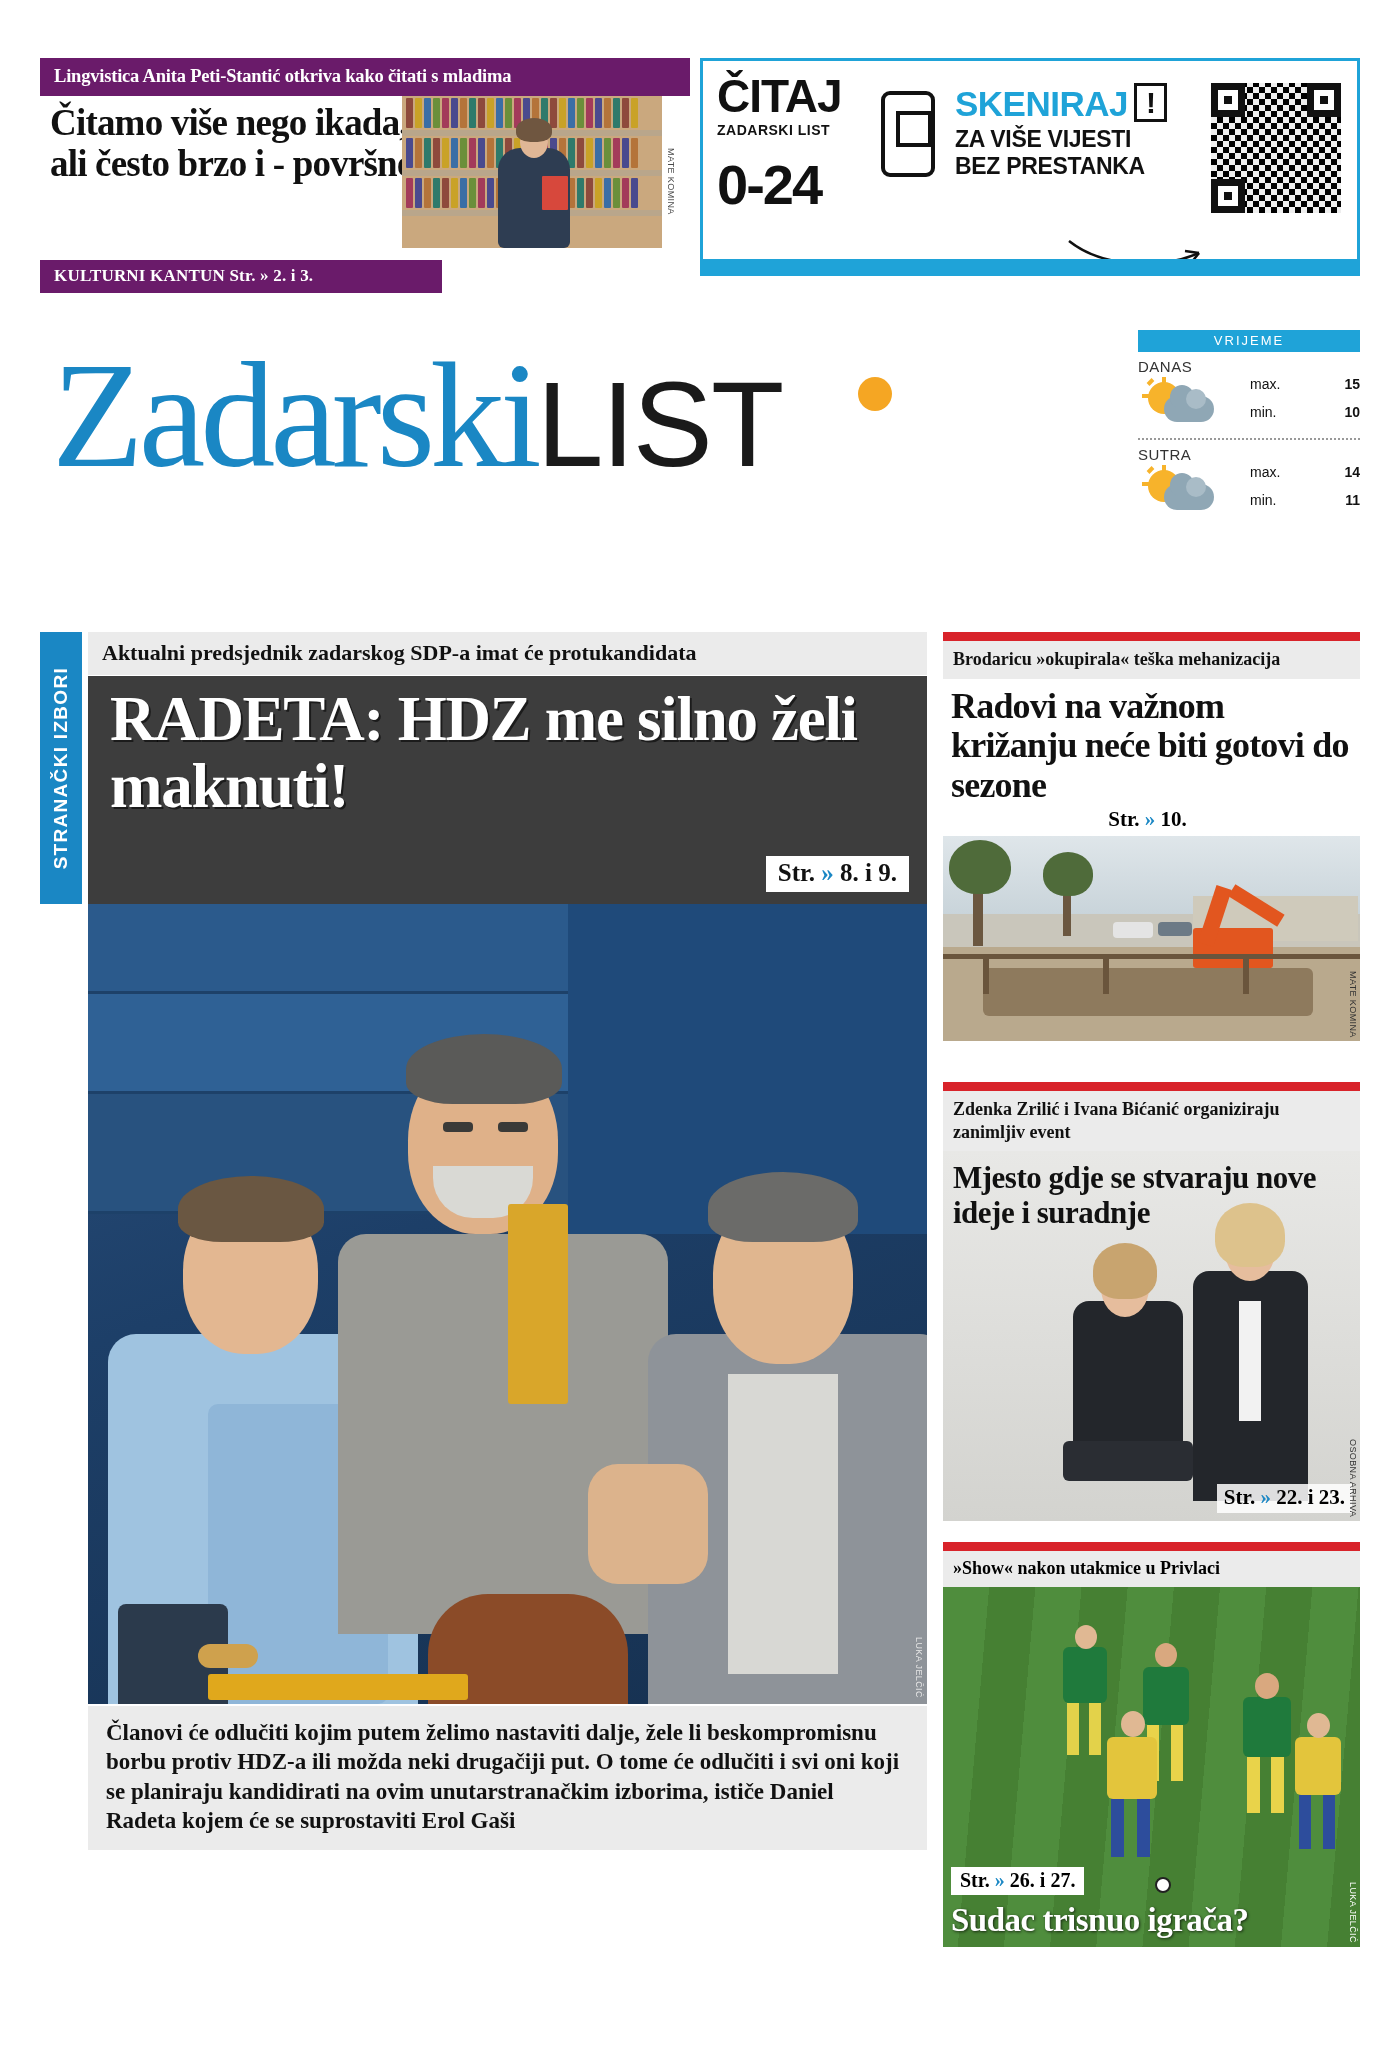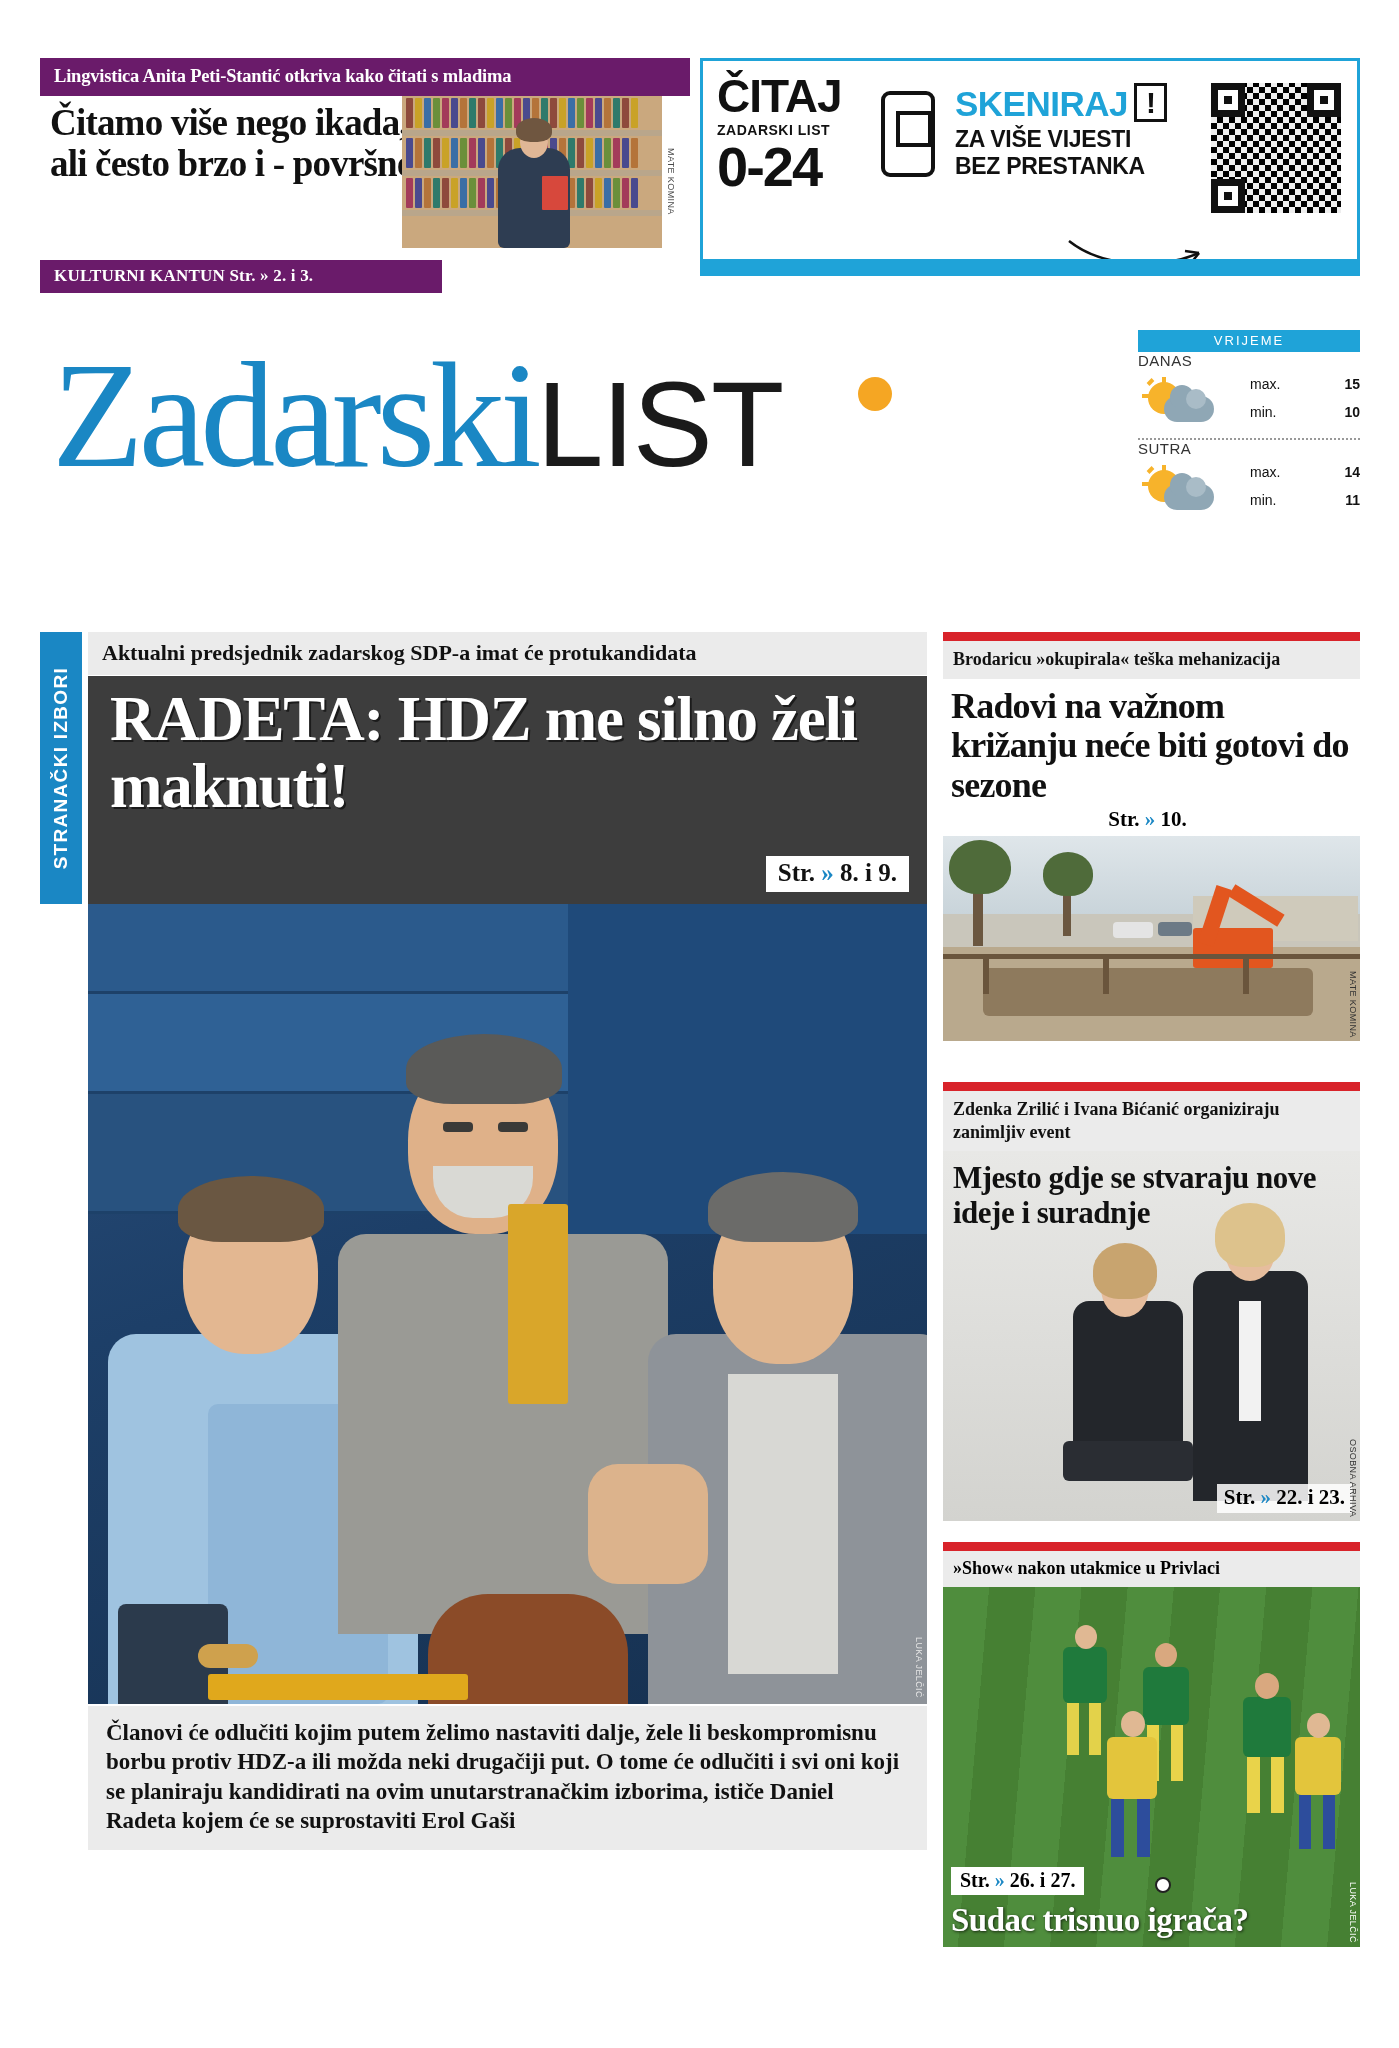--- a/index.html
+++ b/index.html
@@ -122,21 +122,21 @@
     font-size: 14px;
     letter-spacing: 0.5px;
     margin-top: 3px;
   }
   .citaj-3 {
     font-family: "Liberation Sans", sans-serif;
     font-weight: bold;
     font-size: 56px;
     line-height: 0.95;
     letter-spacing: -2px;
-    margin-top: 2px;
+    margin-top: 20px;
   }
   .skeniraj {
     position: relative;
     flex: 1;
     padding-top: 22px;
   }
   .phone-ic {
     position: absolute;
     left: 18px; top: 30px;
     width: 54px; height: 86px;
@@ -257,21 +257,21 @@
   }
   .w-title {
     background: #1fa3d8;
     color: #ffffff;
     font-family: "Liberation Sans", sans-serif;
     font-size: 13px;
     letter-spacing: 2px;
     text-align: center;
     padding: 3px 0 4px;
   }
-  .w-block { position: relative; height: 88px; }
+  .w-block { position: relative; height: 88px; padding-top: 6px; }
   .w-day {
     font-family: "Liberation Sans", sans-serif;
     font-size: 15px;
     color: #333;
     letter-spacing: 0.5px;
   }
   .w-row {
     position: absolute;
     right: 0;
     font-family: "Liberation Sans", sans-serif;

